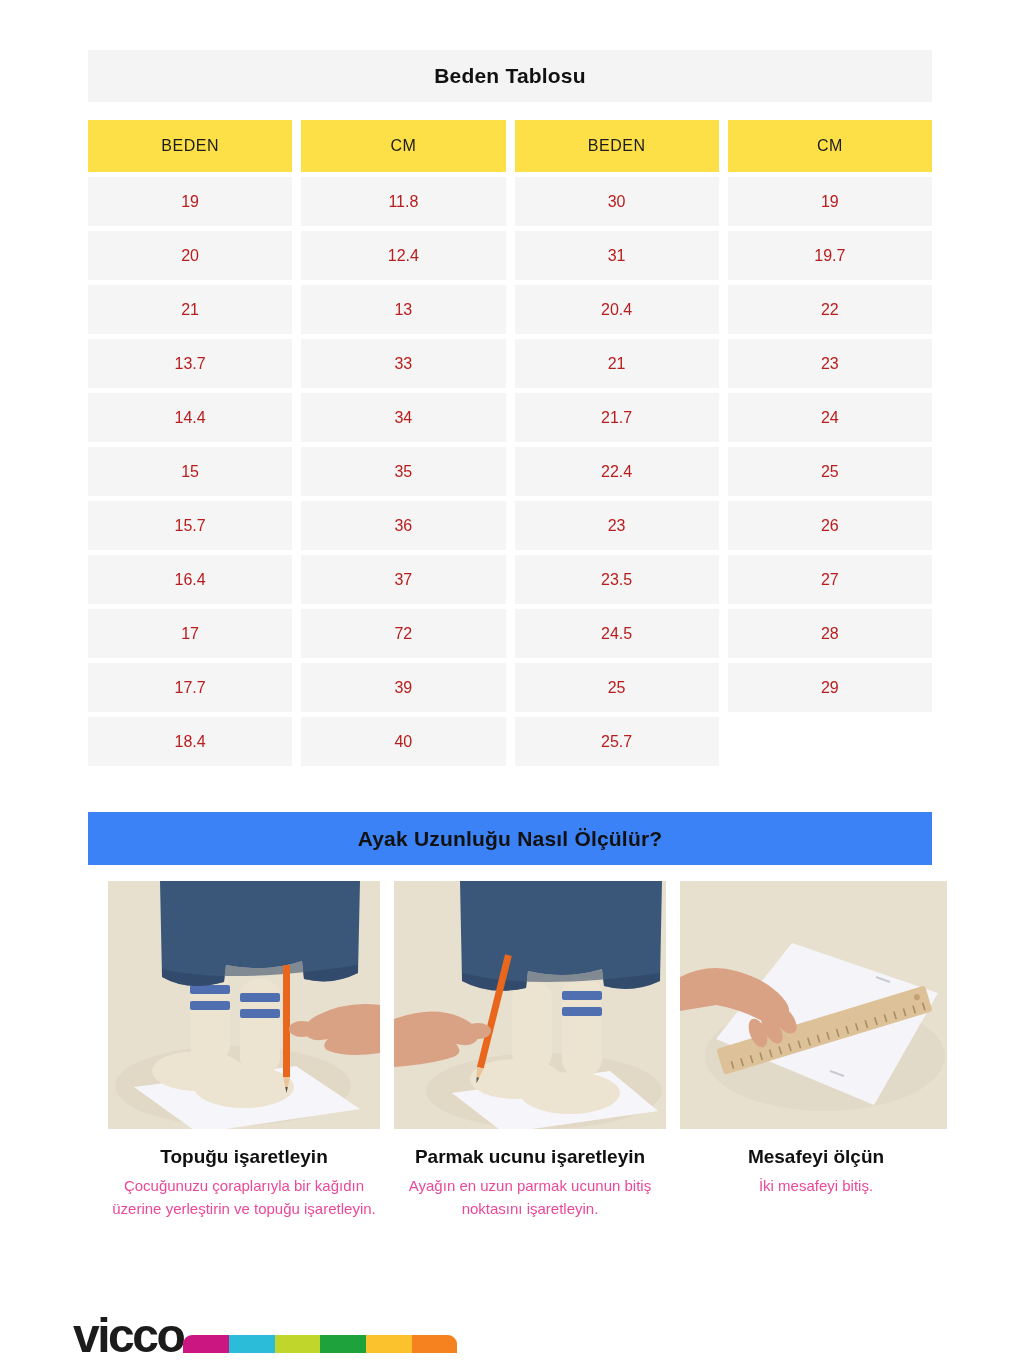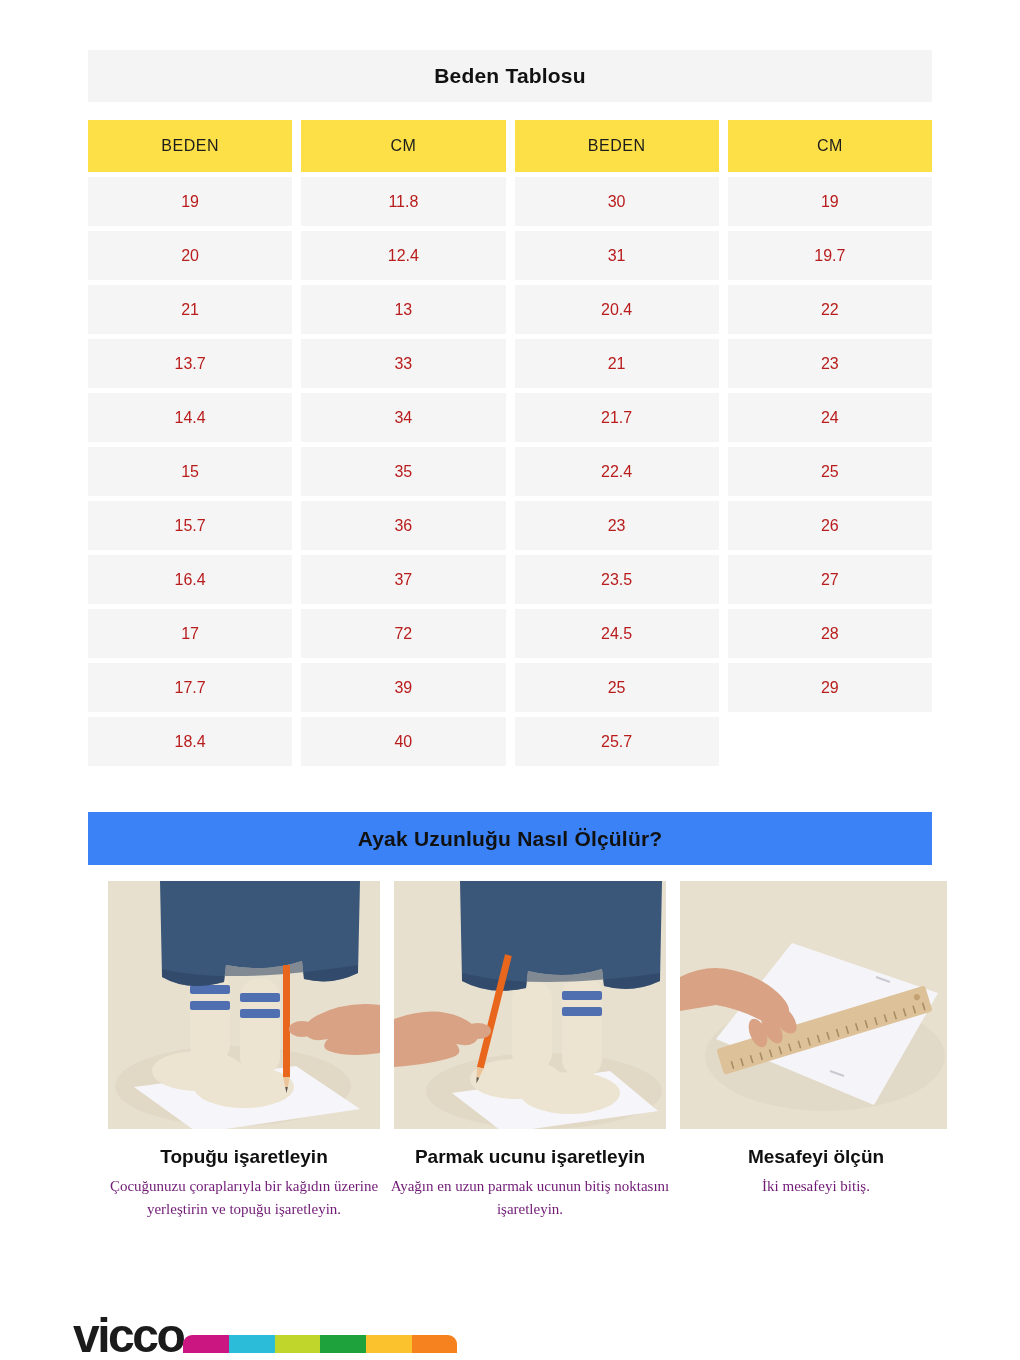--- a/index.html
+++ b/index.html
@@ -96,23 +96,22 @@
     font-weight: 700;
     color: #101010;
     text-align: center;
     white-space: nowrap;
   }
   .step-desc {
     margin-top: 7px;
     width: 292px;
     font-size: 15px;
     line-height: 1.5;
-    color: #701a75;
+    color: #ec4899;
     text-align: center;
-    font-family: Liberation Serif, serif;
   }
 
   
   .brand {
     position: absolute;
     bottom: 0;
     left: 0;
     right: 0;
     display: flex;
     flex-direction: row;

